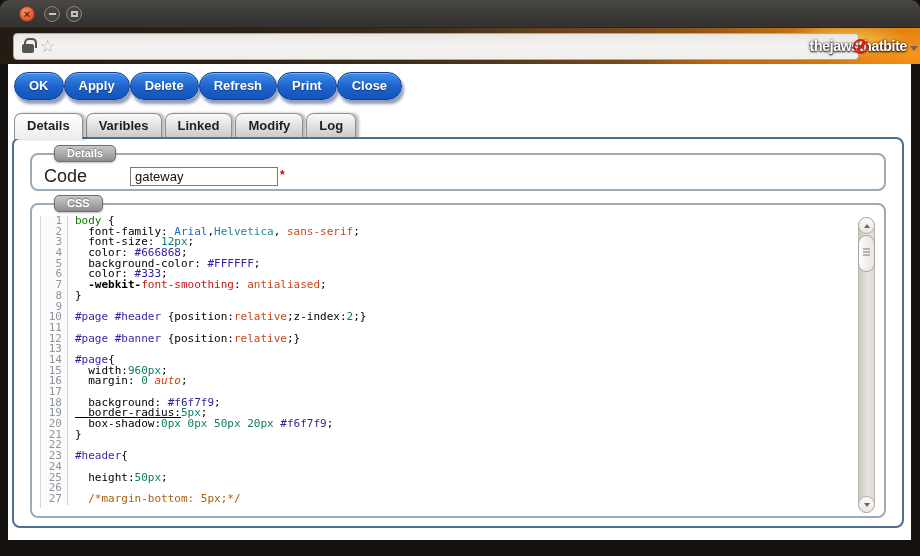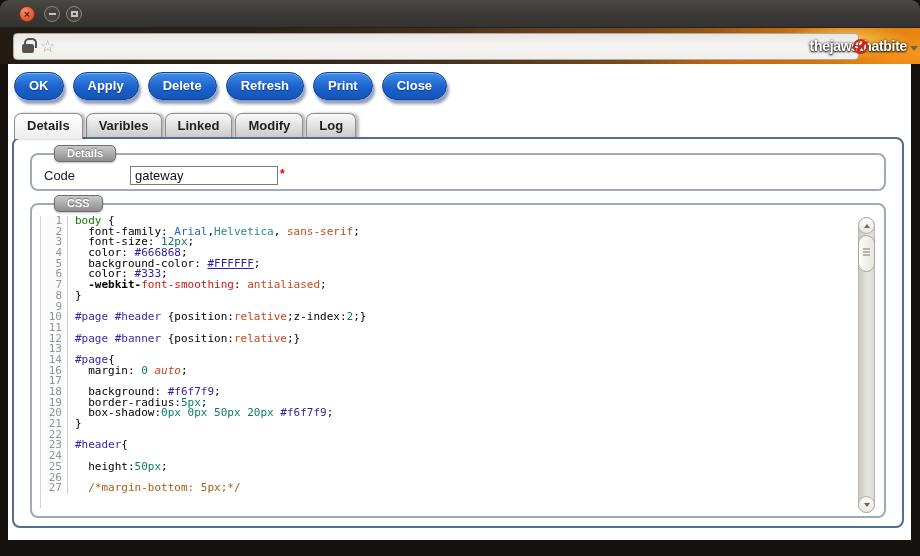--- a/index.html
+++ b/index.html
@@ -65,21 +65,21 @@
   .no-icon { position:absolute; right:52px; top:11px; width:15px; height:15px;
     border:2.5px solid #d42016; border-radius:50%; z-index:2; }
   .no-icon:before { content:""; position:absolute; left:4.5px; top:-1px; width:2.5px; height:12px;
     background:#d42016; transform:rotate(45deg); }
   .dd-arrow { position:absolute; right:2px; top:18px; width:0; height:0;
     border-left:4px solid transparent; border-right:4px solid transparent; border-top:5px solid #6b655c; }
 
   
   .content { position:absolute; left:8px; top:64px; width:903px; height:476px; background:#ffffff; }
 
-  .btn-row { position:absolute; left:6px; top:8px; display:flex; gap:9px; }
+  .btn-row { position:absolute; left:6px; top:8px; display:flex; }
   .btn {
     background:linear-gradient(#3f8de8,#1c62ca 55%,#1254bb);
     border:1px solid #0c3f96; border-radius:14px;
     color:#fff; font-weight:bold; font-size:13px;
     padding:5px 14px 6px;
     text-shadow:0 1px 1px rgba(0,0,0,.4);
     box-shadow:2px 4px 3px rgba(15,35,95,.45), inset 0 1px 0 rgba(255,255,255,.35);
     font-family:"Liberation Sans", sans-serif;
   }
 
@@ -107,21 +107,21 @@
   .fs-css { margin:12px 16px 0; height:315px; }
   .legend {
     position:absolute; top:-10px; left:22px;
     background:linear-gradient(#c9c9c9,#8e8e8e);
     border:1px solid #6e6e6e; border-radius:5px;
     padding:1px 12px 2px; color:#ffffff; font-weight:bold; font-size:11px;
     text-shadow:0 -1px 1px rgba(0,0,0,.4);
     box-shadow:0 1px 2px rgba(0,0,0,.25);
   }
   .detail-row { display:flex; align-items:center; padding:11px 12px 0; }
-  .code-label { font-size:13px; color:#222; width:86px; }
+  .code-label { font-size:18px; color:#222; width:86px; }
   .code-input {
     width:148px; height:19px; border:1px solid #7a7a7a; border-radius:0;
     font-size:13px; padding:1px 4px; font-family:"Liberation Sans", sans-serif; color:#111;
   }
   .req { color:#e00000; font-weight:bold; font-size:12px; margin-left:2px; margin-top:-4px; }
 
   
   .editor {
     position:absolute; left:8px; top:11px; right:34px; bottom:8px;
     font-family:"DejaVu Sans Mono", monospace;
@@ -207,34 +207,35 @@
 
     <div class="fieldset fs-css">
       <div class="legend">CSS</div>
 
       <div class="editor">
         <div>
             <div class="cl"><span class="ln">1</span><span class="cd"><span style="color: rgb(17, 122, 0);">body</span><span style="color: rgb(0, 0, 0);"> {</span></span></div>
             <div class="cl"><span class="ln">2</span><span class="cd"><span style="color: rgb(0, 0, 0);">  font-family: </span><span style="color: rgb(29, 102, 194);">Arial</span><span style="color: rgb(0, 0, 0);">,</span><span style="color: rgb(42, 134, 145);">Helvetica</span><span style="color: rgb(0, 0, 0);">, </span><span style="color: rgb(201, 72, 26);">sans-serif</span><span style="color: rgb(0, 0, 0);">;</span></span></div>
             <div class="cl"><span class="ln">3</span><span class="cd"><span style="color: rgb(0, 0, 0);">  font-size: </span><span style="color: rgb(12, 123, 98);">12px</span><span style="color: rgb(0, 0, 0);">;</span></span></div>
             <div class="cl"><span class="ln">4</span><span class="cd"><span style="color: rgb(0, 0, 0);">  color: </span><span style="color: rgb(45, 31, 159);">#666868</span><span style="color: rgb(0, 0, 0);">;</span></span></div>
-            <div class="cl"><span class="ln">5</span><span class="cd"><span style="color: rgb(0, 0, 0);">  background-color: </span><span style="color: rgb(45, 31, 159); text-decoration: underline;">#FFFFFF</span><span style="color: rgb(0, 0, 0);">;</span></span></div>
+            <div class="cl"><span class="ln">5</span><span class="cd"><span style="color: rgb(0, 0, 0);">  background-color: </span><span style="color: rgb(45, 31, 159);">#FFFFFF</span><span style="color: rgb(0, 0, 0);">;</span></span></div>
             <div class="cl"><span class="ln">6</span><span class="cd"><span style="color: rgb(0, 0, 0);">  color: </span><span style="color: rgb(45, 31, 159);">#333</span><span style="color: rgb(0, 0, 0);">;</span></span></div>
             <div class="cl"><span class="ln">7</span><span class="cd"><span style="color: rgb(0, 0, 0); font-weight: bold;">  -webkit-</span><span style="color: rgb(204, 20, 20);">font-smoothing</span><span style="color: rgb(0, 0, 0);">: </span><span style="color: rgb(201, 72, 26);">antialiased</span><span style="color: rgb(0, 0, 0);">;</span></span></div>
             <div class="cl"><span class="ln">8</span><span class="cd"><span style="color: rgb(0, 0, 0);">}</span></span></div>
             <div class="cl"><span class="ln">9</span><span class="cd"></span></div>
             <div class="cl"><span class="ln">10</span><span class="cd"><span style="color: rgb(59, 31, 168);">#page #header</span><span style="color: rgb(0, 0, 0);"> {position:</span><span style="color: rgb(201, 72, 26);">relative</span><span style="color: rgb(0, 0, 0);">;z-index:</span><span style="color: rgb(12, 123, 98);">2</span><span style="color: rgb(0, 0, 0);">;}</span></span></div>
             <div class="cl"><span class="ln">11</span><span class="cd"></span></div>
             <div class="cl"><span class="ln">12</span><span class="cd"><span style="color: rgb(59, 31, 168);">#page #banner</span><span style="color: rgb(0, 0, 0);"> {position:</span><span style="color: rgb(201, 72, 26);">relative</span><span style="color: rgb(0, 0, 0);">;}</span></span></div>
             <div class="cl"><span class="ln">13</span><span class="cd"></span></div>
             <div class="cl"><span class="ln">14</span><span class="cd"><span style="color: rgb(59, 31, 168);">#page</span><span style="color: rgb(0, 0, 0);">{</span></span></div>
+            <div class="cl"><span class="ln">15</span><span class="cd"><span style="color: rgb(0, 0, 0);">  width:</span><span style="color: rgb(12, 123, 98);">960px</span><span style="color: rgb(0, 0, 0);">;</span></span></div>
             <div class="cl"><span class="ln">16</span><span class="cd"><span style="color: rgb(0, 0, 0);">  margin: </span><span style="color: rgb(12, 123, 98);">0</span><span style="color: rgb(0, 0, 0);"> </span><span style="color: rgb(201, 72, 26); font-style: italic;">auto</span><span style="color: rgb(0, 0, 0);">;</span></span></div>
             <div class="cl"><span class="ln">17</span></div>
             <div class="cl"><span class="ln">18</span><span class="cd"><span style="color: rgb(0, 0, 0);">  background: </span><span style="color: rgb(45, 31, 159);">#f6f7f9</span><span style="color: rgb(0, 0, 0);">;</span></span></div>
-            <div class="cl"><span class="ln">19</span><span class="cd"><span style="color: rgb(0, 0, 0);">  border-radius:</span><span style="color: rgb(12, 123, 98);">5px</span><span style="color: rgb(0, 0, 0);">;</span></span></div>
+            <div class="cl"><span class="ln">19</span><span class="cd"><span style="color: rgb(0, 0, 0); text-decoration: underline;">  border-radius:</span><span style="color: rgb(12, 123, 98);">5px</span><span style="color: rgb(0, 0, 0);">;</span></span></div>
             <div class="cl"><span class="ln">20</span><span class="cd"><span style="color: rgb(0, 0, 0);">  box-shadow:</span><span style="color: rgb(12, 123, 98);">0px 0px 50px 20px</span><span style="color: rgb(0, 0, 0);"> </span><span style="color: rgb(45, 31, 159);">#f6f7f9</span><span style="color: rgb(0, 0, 0);">;</span></span></div>
             <div class="cl"><span class="ln">21</span><span class="cd"><span style="color: rgb(0, 0, 0);">}</span></span></div>
             <div class="cl"><span class="ln">22</span><span class="cd"></span></div>
             <div class="cl"><span class="ln">23</span><span class="cd"><span style="color: rgb(59, 31, 168);">#header</span><span style="color: rgb(0, 0, 0);">{</span></span></div>
             <div class="cl"><span class="ln">24</span><span class="cd"></span></div>
             <div class="cl"><span class="ln">25</span><span class="cd"><span style="color: rgb(0, 0, 0);">  height:</span><span style="color: rgb(12, 123, 98);">50px</span><span style="color: rgb(0, 0, 0);">;</span></span></div>
             <div class="cl"><span class="ln">26</span><span class="cd"></span></div>
             <div class="cl"><span class="ln">27</span><span class="cd"><span style="color: rgb(168, 94, 16);">  /*margin-bottom: 5px;*/</span></span></div>
           </div>
       </div>

